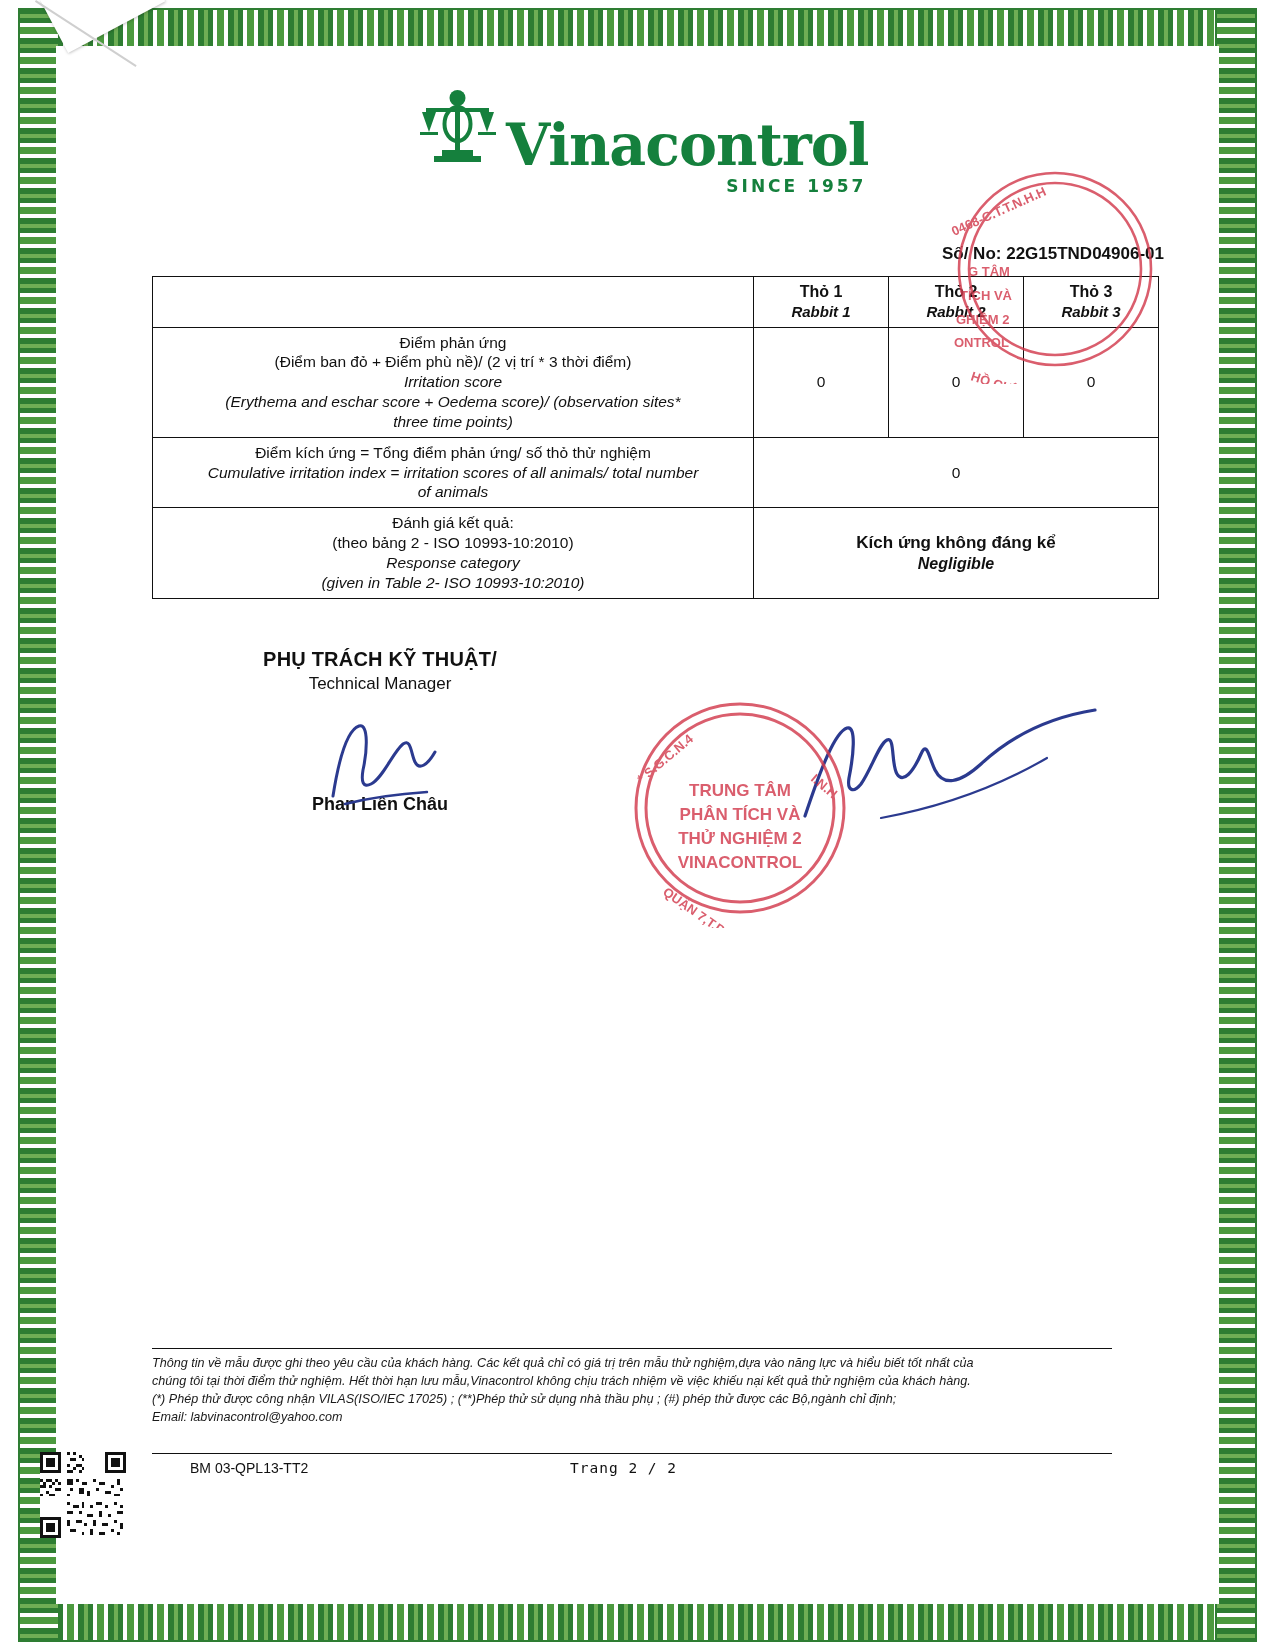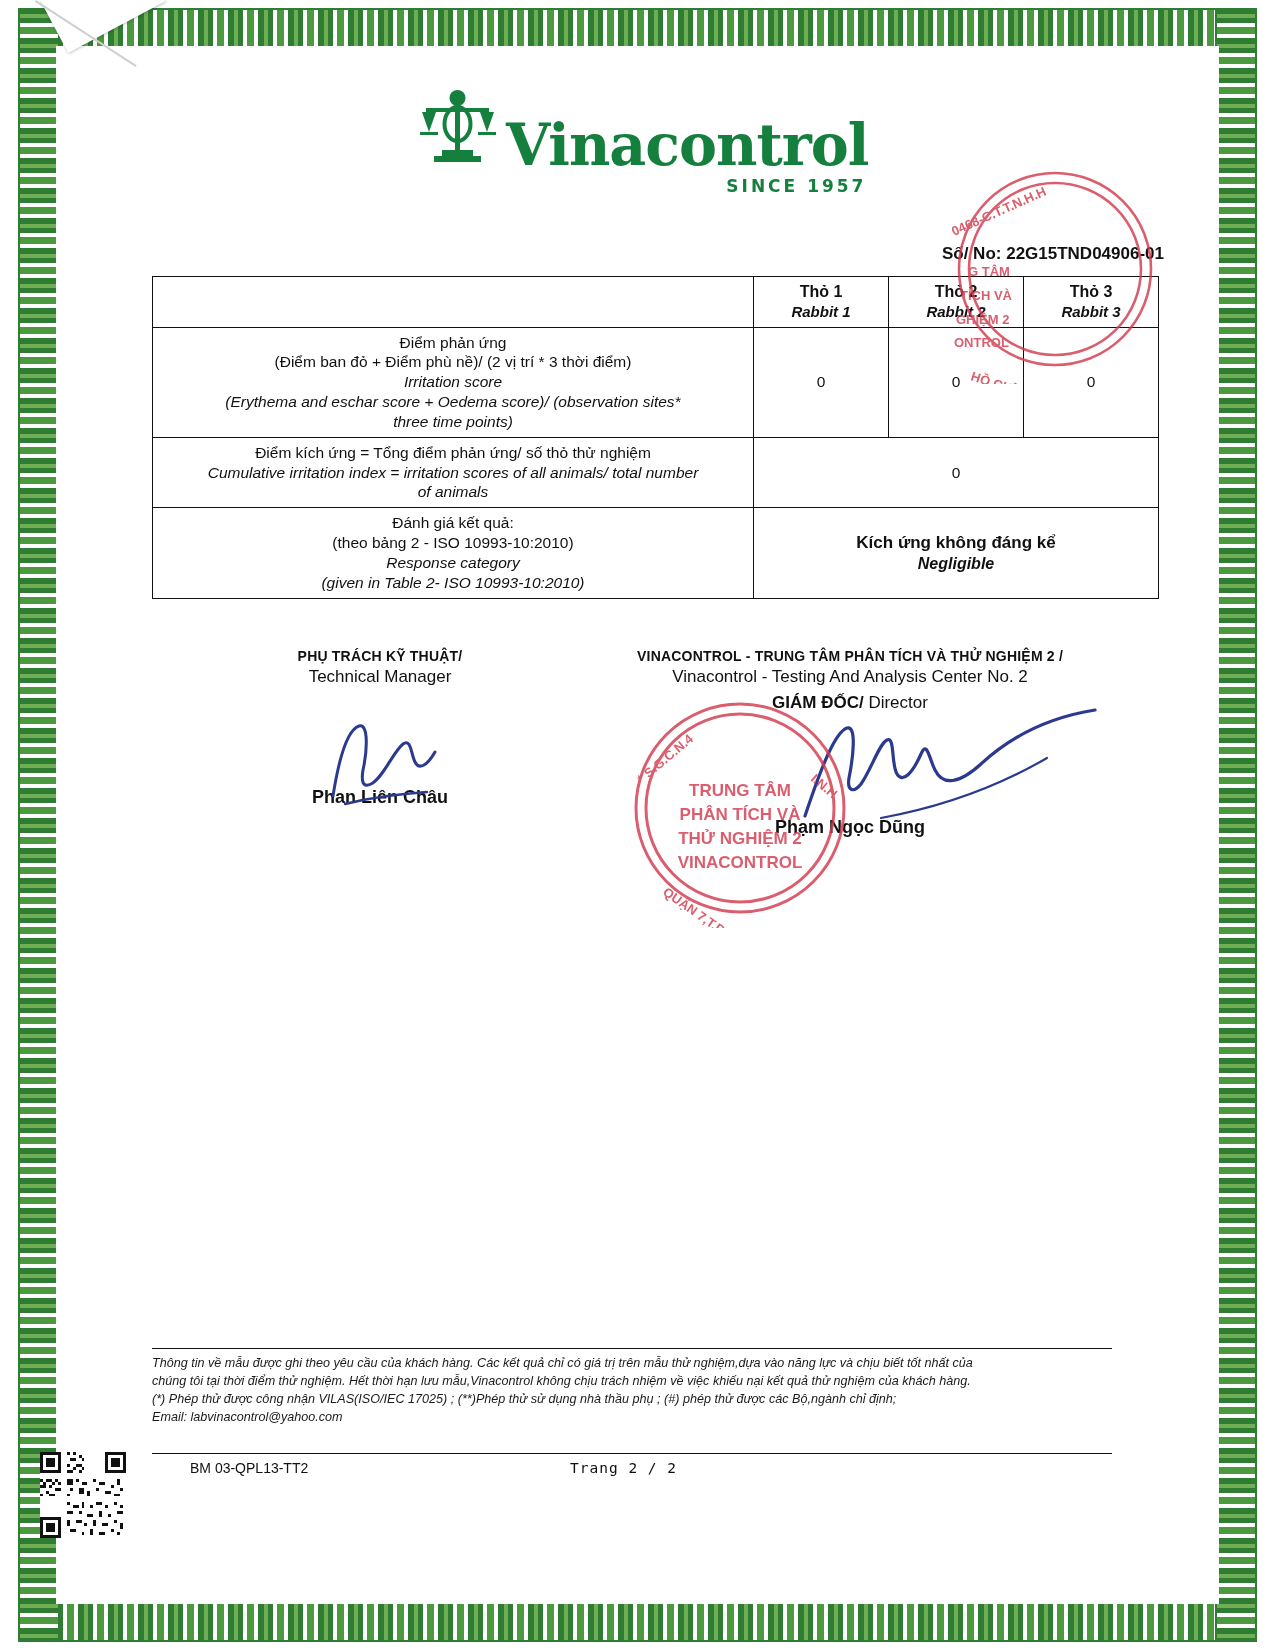--- a/index.html
+++ b/index.html
@@ -163,21 +163,21 @@
     left: 140px; top: 0;
     width: 360px;
     text-align: center;
   }
   .sig-right {
     position: absolute;
     left: 470px; top: 0;
     width: 640px;
     text-align: center;
   }
-  .sig-title-vn { font-size: 14px; font-weight: bold; letter-spacing: .2px; }
+  .sig-title-vn { font-size: 20px; font-weight: bold; letter-spacing: .2px; }
   .sig-title-en { font-size: 17px; margin-top: 3px; }
   .sig-role { font-size: 17px; margin-top: 6px; }
   .sig-role b { font-weight: bold; }
   .sig-name {
     font-size: 18px;
     font-weight: bold;
     margin-top: 100px;
   }
   .sig-name.right-name { margin-top: 104px; }
 
@@ -343,29 +343,20 @@
   </svg>
 
   <div class="sig">
 
     <div class="sig-left">
       <div class="sig-title-vn">PHỤ TRÁCH KỸ THUẬT/</div>
       <div class="sig-title-en">Technical Manager</div>
       <div class="sig-name">Phan Liên Châu</div>
     </div>
 
-    <div class="sig-right">
-      <div class="sig-title-vn">VINACONTROL - TRUNG TÂM PHÂN TÍCH VÀ THỬ NGHIỆM 2 /</div>
-      <div class="sig-title-en">Vinacontrol - Testing And Analysis Center No. 2</div>
-      <div class="sig-role">
-        <b>GIÁM ĐỐC/</b>
-        <span>Director</span>
-      </div>
-      <div class="sig-name right-name">Phạm Ngọc Dũng</div>
-    </div>
 
     <svg class="hand hand-left" width="170" height="110" viewBox="0 0 170 110">
       <path d="M18 88 C24 50, 32 22, 44 18 C54 15, 52 44, 48 62 C46 74, 48 80, 56 76 C68 70, 78 44, 88 36 C96 30, 96 46, 100 54 C104 62, 112 58, 120 44" fill="none" stroke="#2b3a8f" stroke-width="3" stroke-linecap="round"></path>
       <path d="M30 96 C54 90, 82 86, 112 84" fill="none" stroke="#2b3a8f" stroke-width="2.4" stroke-linecap="round"></path>
     </svg>
 
     <svg class="hand hand-right" width="330" height="140" viewBox="0 0 330 140">
       <path d="M10 118 C26 70, 40 34, 52 30 C62 27, 58 60, 54 80 C52 92, 58 96, 66 86 C76 72, 84 46, 92 42 C100 38, 96 66, 102 76 C108 86, 118 74, 126 56 C132 42, 134 60, 140 72 C148 88, 164 86, 186 66 C214 40, 250 20, 300 12" fill="none" stroke="#2b3a8f" stroke-width="3.2" stroke-linecap="round"></path>
       <path d="M86 120 C130 112, 190 96, 252 60" fill="none" stroke="#2b3a8f" stroke-width="2.2" stroke-linecap="round"></path>
     </svg>
@@ -381,21 +372,21 @@
         <text x="120" y="156" font-size="17" text-anchor="middle">THỬ NGHIỆM 2</text>
         <text x="120" y="180" font-size="17" text-anchor="middle">VINACONTROL</text>
         <text x="22" y="96" font-size="13" transform="rotate(-40 22 96)">* S.G.C.N.4</text>
         <text x="190" y="92" font-size="13" transform="rotate(40 190 92)">I.N.H</text>
         <text x="42" y="206" font-size="13" transform="rotate(35 42 206)">QUẬN 7,T.P HỒ CHÍ</text>
       </g>
     </svg>
   </div>
 
   <div class="footer-notes">
-    <div>Thông tin về mẫu được ghi theo yêu cầu của khách hàng. Các kết quả chỉ có giá trị trên mẫu thử nghiệm,dựa vào năng lực và chịu biết tốt nhất của</div>
+    <div>Thông tin về mẫu được ghi theo yêu cầu của khách hàng. Các kết quả chỉ có giá trị trên mẫu thử nghiệm,dựa vào năng lực và hiểu biết tốt nhất của</div>
     <div>chúng tôi tại thời điểm thử nghiệm. Hết thời hạn lưu mẫu,Vinacontrol không chịu trách nhiệm về việc khiếu nại kết quả thử nghiệm của khách hàng.</div>
     <div>(*) Phép thử được công nhận VILAS(ISO/IEC 17025) ; (**)Phép thử sử dụng nhà thầu phụ ; (#) phép thử được các Bộ,ngành chỉ định;</div>
     <div>Email: labvinacontrol@yahoo.com</div>
   </div>
 
   <div class="footer-bar"></div>
   <div class="footer-code">BM 03-QPL13-TT2</div>
   <div class="footer-page">Trang  2 / 2</div>
 </div>
 

